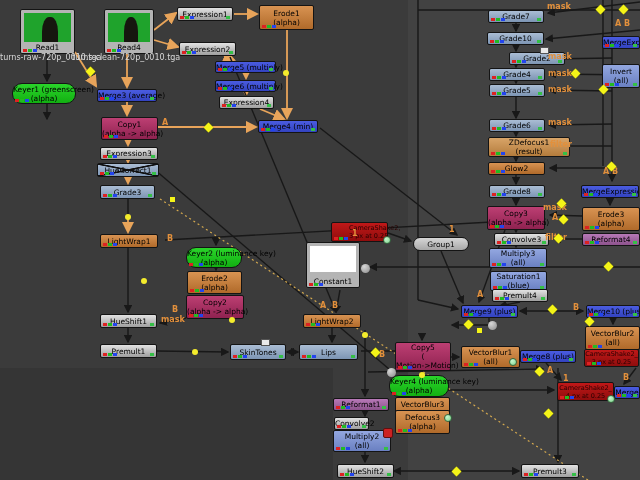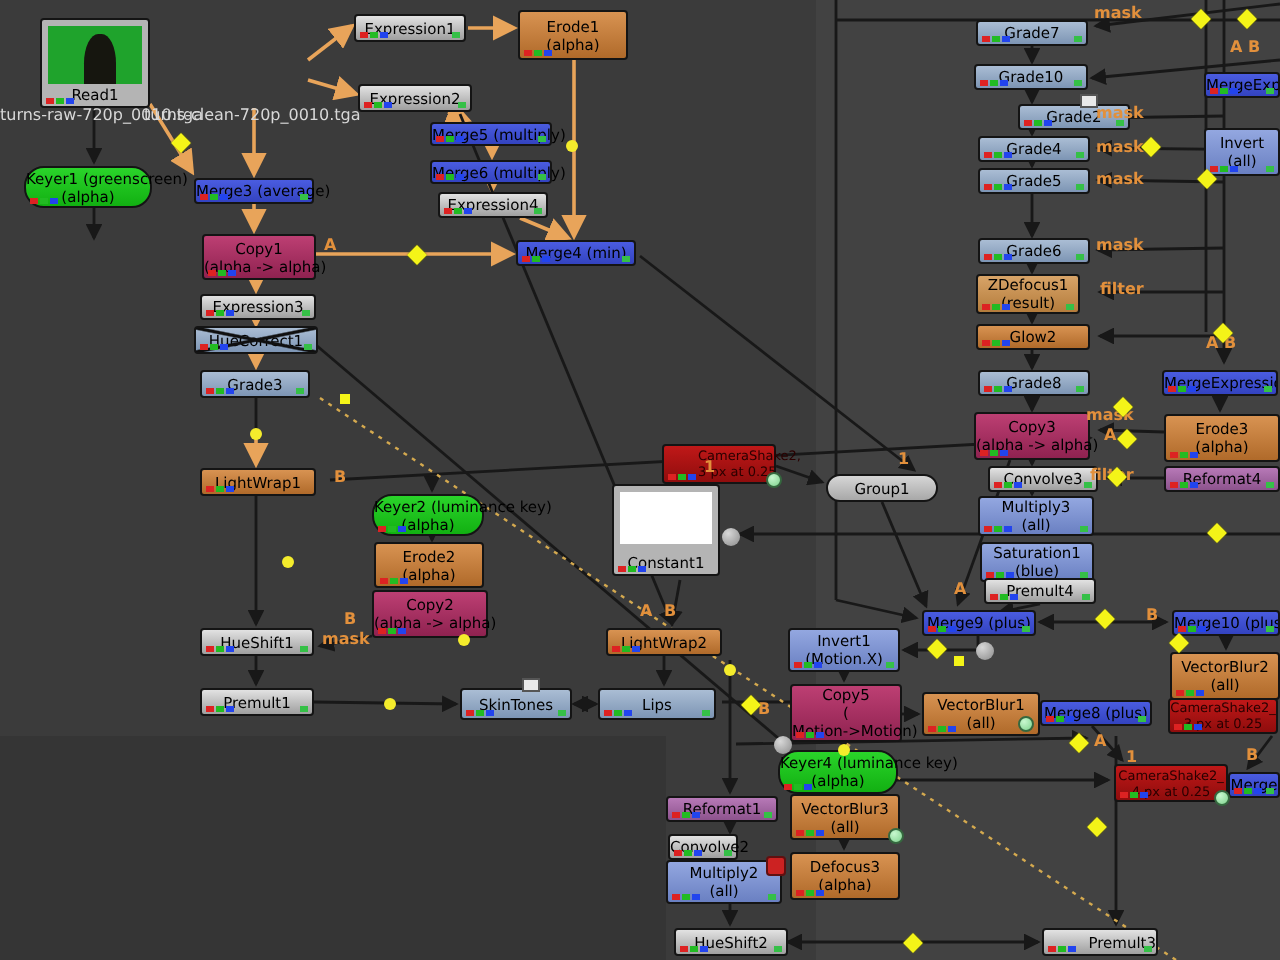--- a/index.html
+++ b/index.html
@@ -148,20 +148,29 @@
     </svg>
 <div class="node read" style="left: 20px; top: 9px; width: 55px; height: 45px;">
       <div class="thumb"></div>
       <span class="lbl cap">Read1</span>
       <div class="chips">
         <div class="chip r"></div>
         <div class="chip g"></div>
         <div class="chip b"></div>
       </div>
     </div>
+    <div class="node read" style="left: 104px; top: 9px; width: 50px; height: 45px;">
+      <div class="thumb"></div>
+      <span class="lbl cap">Read4</span>
+      <div class="chips">
+        <div class="chip r"></div>
+        <div class="chip g"></div>
+        <div class="chip b"></div>
+      </div>
+    </div>
     <div class="node green" style="left: 12px; top: 83px; width: 64px; height: 21px;">
       <span class="lbl">Keyer1 (greenscreen)</span>
       <span class="lbl">(alpha)</span>
       <div class="chips">
         <div class="chip r"></div>
         <div class="chip g"></div>
         <div class="chip b"></div>
       </div>
     </div>
     <div class="node blue" style="left: 97px; top: 89px; width: 60px; height: 13px;">
@@ -359,30 +368,20 @@
       <div class="chips">
         <div class="chip r"></div>
         <div class="chip g"></div>
         <div class="chip b"></div>
       </div>
       <div class="chip-right"></div>
       <div class="tab-white"></div>
     </div>
     <div class="node steel" style="left: 299px; top: 344px; width: 59px; height: 16px;">
       <span class="lbl">Lips</span>
-      <div class="chips">
-        <div class="chip r"></div>
-        <div class="chip g"></div>
-        <div class="chip b"></div>
-      </div>
-      <div class="chip-right"></div>
-    </div>
-    <div class="node lblue" style="left: 394px; top: 314px; width: 56px; height: 22px;">
-      <span class="lbl">Invert1</span>
-      <span class="lbl">(Motion.X)</span>
       <div class="chips">
         <div class="chip r"></div>
         <div class="chip g"></div>
         <div class="chip b"></div>
       </div>
       <div class="chip-right"></div>
     </div>
     <div class="node crimson" style="left: 395px; top: 342px; width: 56px; height: 29px;">
       <span class="lbl">Copy5</span>
       <span class="lbl">(</span>
@@ -442,39 +441,39 @@
     </div>
     <div class="node orange" style="left: 395px; top: 397px; width: 55px; height: 23px;">
       <span class="lbl">VectorBlur3</span>
       <span class="lbl">(all)</span>
       <div class="chips">
         <div class="chip r"></div>
         <div class="chip g"></div>
         <div class="chip b"></div>
       </div>
     </div>
-    <div class="node orange" style="left: 395px; top: 426px; width: 55px; height: 24px; align-items: center;">
+    <div class="node orange" style="left: 395px; top: 410px; width: 55px; height: 24px; align-items: center;">
       <span class="lbl">Defocus3</span>
       <span class="lbl">(alpha)</span>
       <div class="chips">
         <div class="chip r"></div>
         <div class="chip g"></div>
         <div class="chip b"></div>
       </div>
     </div>
     <div class="node gray" style="left: 337px; top: 464px; width: 57px; height: 14px;">
       <span class="lbl">HueShift2</span>
       <div class="chips">
         <div class="chip r"></div>
         <div class="chip g"></div>
         <div class="chip b"></div>
       </div>
       <div class="chip-right"></div>
     </div>
-    <div class="node gray" style="left: 521px; top: 464px; width: 58px; height: 14px; text-align: right;">
+    <div class="node gray" style="left: 521px; top: 464px; width: 58px; height: 14px;">
       <span class="lbl">Premult3</span>
       <div class="chips">
         <div class="chip r"></div>
         <div class="chip g"></div>
         <div class="chip b"></div>
       </div>
       <div class="chip-right"></div>
     </div>
     <div class="node steel" style="left: 488px; top: 10px; width: 56px; height: 13px;">
       <span class="lbl">Grade7</span>
@@ -524,21 +523,21 @@
     </div>
     <div class="node steel" style="left: 489px; top: 119px; width: 56px; height: 13px;">
       <span class="lbl">Grade6</span>
       <div class="chips">
         <div class="chip r"></div>
         <div class="chip g"></div>
         <div class="chip b"></div>
       </div>
       <div class="chip-right"></div>
     </div>
-    <div class="node tan" style="left: 488px; top: 137px; width: 52px; height: 20px;">
+    <div class="node tan" style="left: 488px; top: 137px; width: 82px; height: 20px;">
       <span class="lbl">ZDefocus1</span>
       <span class="lbl">(result)</span>
       <div class="chips">
         <div class="chip r"></div>
         <div class="chip g"></div>
         <div class="chip b"></div>
       </div>
       <div class="chip-right"></div>
     </div>
     <div class="node orange" style="left: 488px; top: 162px; width: 57px; height: 13px;">

